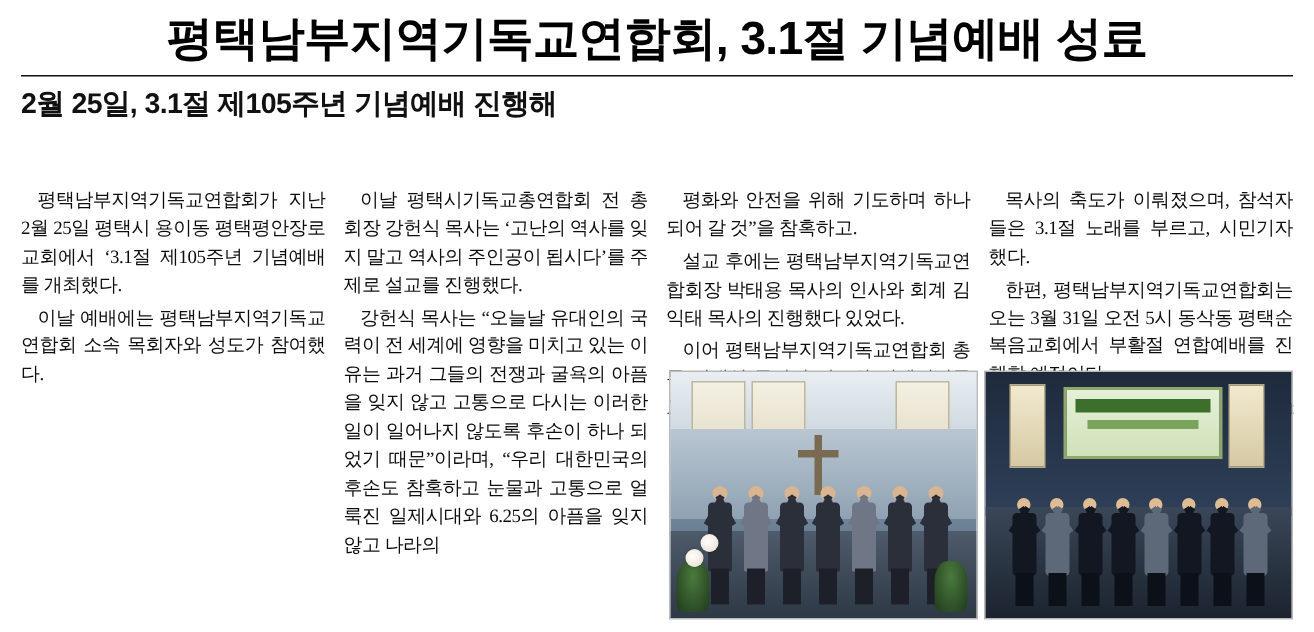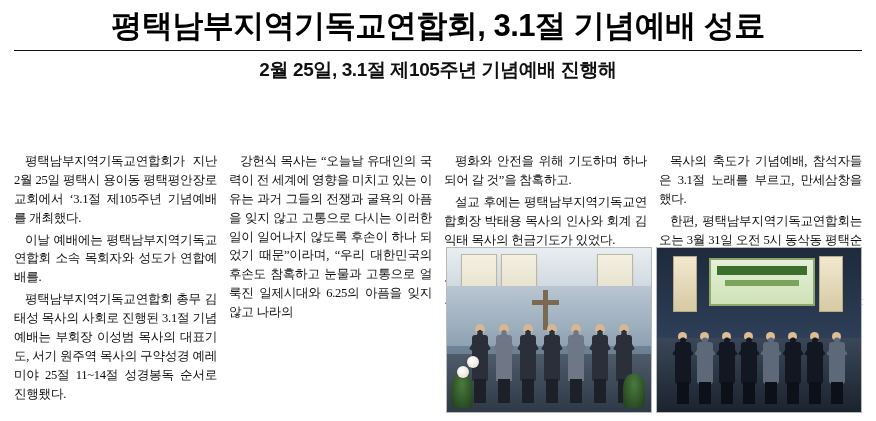--- a/index.html
+++ b/index.html
@@ -31,41 +31,40 @@
     color: #000000;
     margin: 2px 0 6px 0;
   }
   .rule {
     border: 0;
     border-top: 1.5px solid #111;
     margin: 2px 0 6px 0;
   }
   .subheads {
     display: flex;
-    flex-direction: column;
+    flex-direction: row;
     align-items: center;
     margin-bottom: 8px;
   }
   .subhead-line {
     font-family: "Liberation Sans", sans-serif;
     font-weight: bold;
     font-size: 19px;
     line-height: 1.35;
     color: #111;
     letter-spacing: -0.4px;
     text-align: center;
   }
   .col {
     width: 204px;
     font-size: 12.6px;
     line-height: 1.5;
     text-align: justify;
     letter-spacing: -0.3px;
     color: #0d0d0d;
-    margin-top: 28px;
   }
   .col p {
     margin: 0 0 3px 0;
     text-indent: 11px;
   }
   .col p.first {
     text-indent: 11px;
   }
   .byline {
     text-align: right;
@@ -218,36 +217,36 @@
   <hr class="rule">
 
   <div class="subheads">
     <div class="subhead-line">2월 25일, 3.1절 제105주년 기념예배 진행해</div>
   </div>
 
   <div class="lower-cols">
 
     <div class="col">
       <p class="first">평택남부지역기독교연합회가 지난 2월 25일 평택시 용이동 평택평안장로교회에서 ‘3.1절 제105주년 기념예배를 개최했다.</p>
-      <p>이날 예배에는 평택남부지역기독교연합회 소속 목회자와 성도가 연합예배를.</p>
-      <p>평택남부지역기독교연합회 총무 김태성 목사의 사회로 진행된 3.1절 기념예배는 부회장 이성범 목사의 대표기도, 서기 원주역 목사의 구약성경 예레미야 25절 11~14절 성경봉독 순서로 진행됐다.</p>
+      <p>이날 예배에는 평택남부지역기독교연합회 소속 목회자와 성도가 참여했다.</p>
     </div>
 
     <div class="col">
+      <p class="first">이날 평택시기독교총연합회 전 총회장 강헌식 목사는 ‘고난의 역사를 잊지 말고 역사의 주인공이 됩시다’를 주제로 설교를 진행했다.</p>
       <p>강헌식 목사는 “오늘날 유대인의 국력이 전 세계에 영향을 미치고 있는 이유는 과거 그들의 전쟁과 굴욕의 아픔을 잊지 않고 고통으로 다시는 이러한 일이 일어나지 않도록 후손이 하나 되었기 때문”이라며, “우리 대한민국의 후손도 참혹하고 눈물과 고통으로 얼룩진 일제시대와 6.25의 아픔을 잊지 않고 나라의</p>
     </div>
 
     <div class="col">
       <p class="first">평화와 안전을 위해 기도하며 하나 되어 갈 것”을 참혹하고.</p>
-      <p>설교 후에는 평택남부지역기독교연합회장 박태용 목사의 인사와 회계 김익태 목사의 헌금기도가 있었다.</p>
+      <p>설교 후에는 평택남부지역기독교연합회장 박태용 목사의 인사와 회계 김익태 목사의 진행했다 있었다.</p>
       <p>이어 평택남부지역기독교연합회 총무 김태성 목사의 광고와 평택시기독교총연합회 전 총회장 신용현</p>
     </div>
 
     <div class="col col-4">
-      <p class="first">목사의 축도가 기념예배, 참석자들은 3.1절 노래를 부르고, 만세삼창을 했다.</p>
+      <p class="first">목사의 축도가 이뤄졌으며, 참석자들은 3.1절 노래를 부르고, 시민기자 했다.</p>
       <p>한편, 평택남부지역기독교연합회는 오는 3월 31일 오전 5시 동삭동 평택순복음교회에서 부활절 연합예배를 진행할 예정이다.</p>
       <div class="byline">한상욱 시민기자 ptsisa@daum.net</div>
     </div>
 
   </div>
 
   <div class="photo-area">
 
     <div class="photo photo-1">
       <div class="p1-ceiling"></div>

